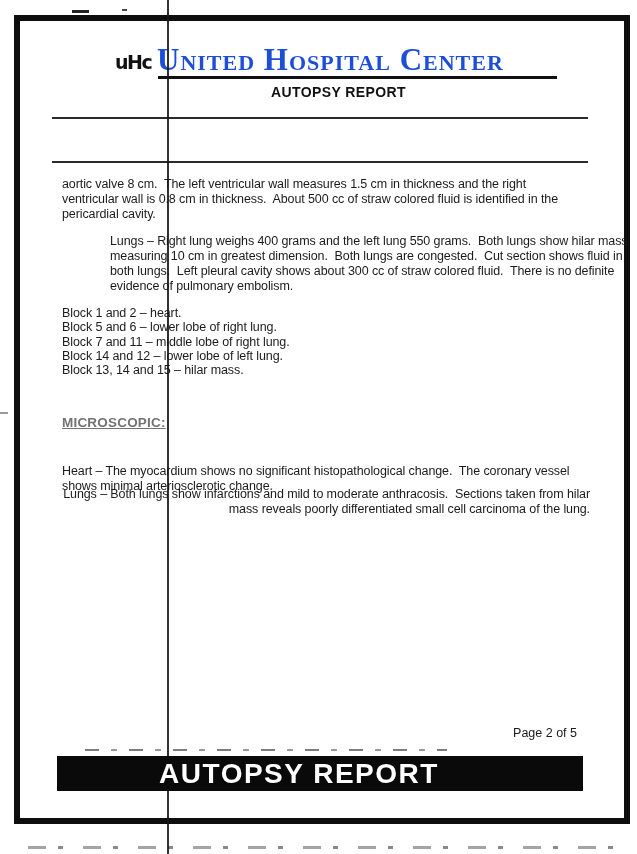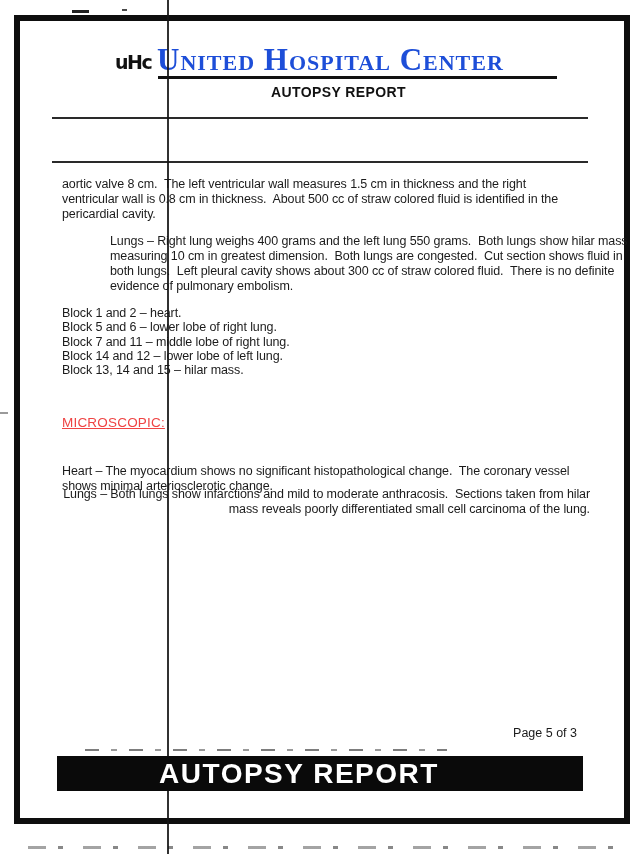--- a/index.html
+++ b/index.html
@@ -54,22 +54,22 @@
     position:absolute; left:62px; z-index:2;
     font-size:12.5px; line-height:15px; letter-spacing:-.1px;
     white-space:pre-wrap; color:#1b1b1b;
   }
   .p1 { top:177px; width:524px; }
   .p2 { top:234px; width:528px;margin-left:48px; }
   .blocks { position:absolute; left:62px; top:306px; z-index:2;
             font-size:12.5px; line-height:14.35px; letter-spacing:-.1px; color:#1b1b1b; }
   .section-heading {
     position:absolute; left:62px; top:415px; z-index:2;
-    font-size:13.5px; font-weight:normal; text-decoration:underline;
-    letter-spacing:.2px; color:#ef4444;
+    font-size:13.5px; font-weight:bold; text-decoration:underline;
+    letter-spacing:.2px; color:#737373;
   }
   .p3 { top:464px; width:528px; }
   .p4 { top:487px; width:528px;text-align:right; }
   
   .page-number {
     position:absolute; left:0; top:726px; width:577px; text-align:right; z-index:2;
     font-size:12.5px; color:#1b1b1b;
   }
   .banner {
     position:absolute; left:57px; top:756px; width:526px; height:35px; z-index:5;
@@ -106,14 +106,14 @@
   <div>Block 5 and 6 – lower lobe of right lung.</div>
   <div>Block 7 and 11 – middle lobe of right lung.</div>
   <div>Block 14 and 12 – lower lobe of left lung.</div>
   <div>Block 13, 14 and 15 – hilar mass.</div>
 </div>
 
 <div class="section-heading">MICROSCOPIC:</div>
 <div class="para p3">Heart – The myocardium shows no significant histopathological change.  The coronary vessel shows minimal arteriosclerotic change.</div>
 <div class="para p4">Lungs – Both lungs show infarctions and mild to moderate anthracosis.  Sections taken from hilar mass reveals poorly differentiated small cell carcinoma of the lung.</div>
 
-<div class="page-number">Page 5 of 3</div>
+<div class="page-number">Page 2 of 5</div>
 <div class="banner">AUTOPSY REPORT</div>
 
 </body></html>

